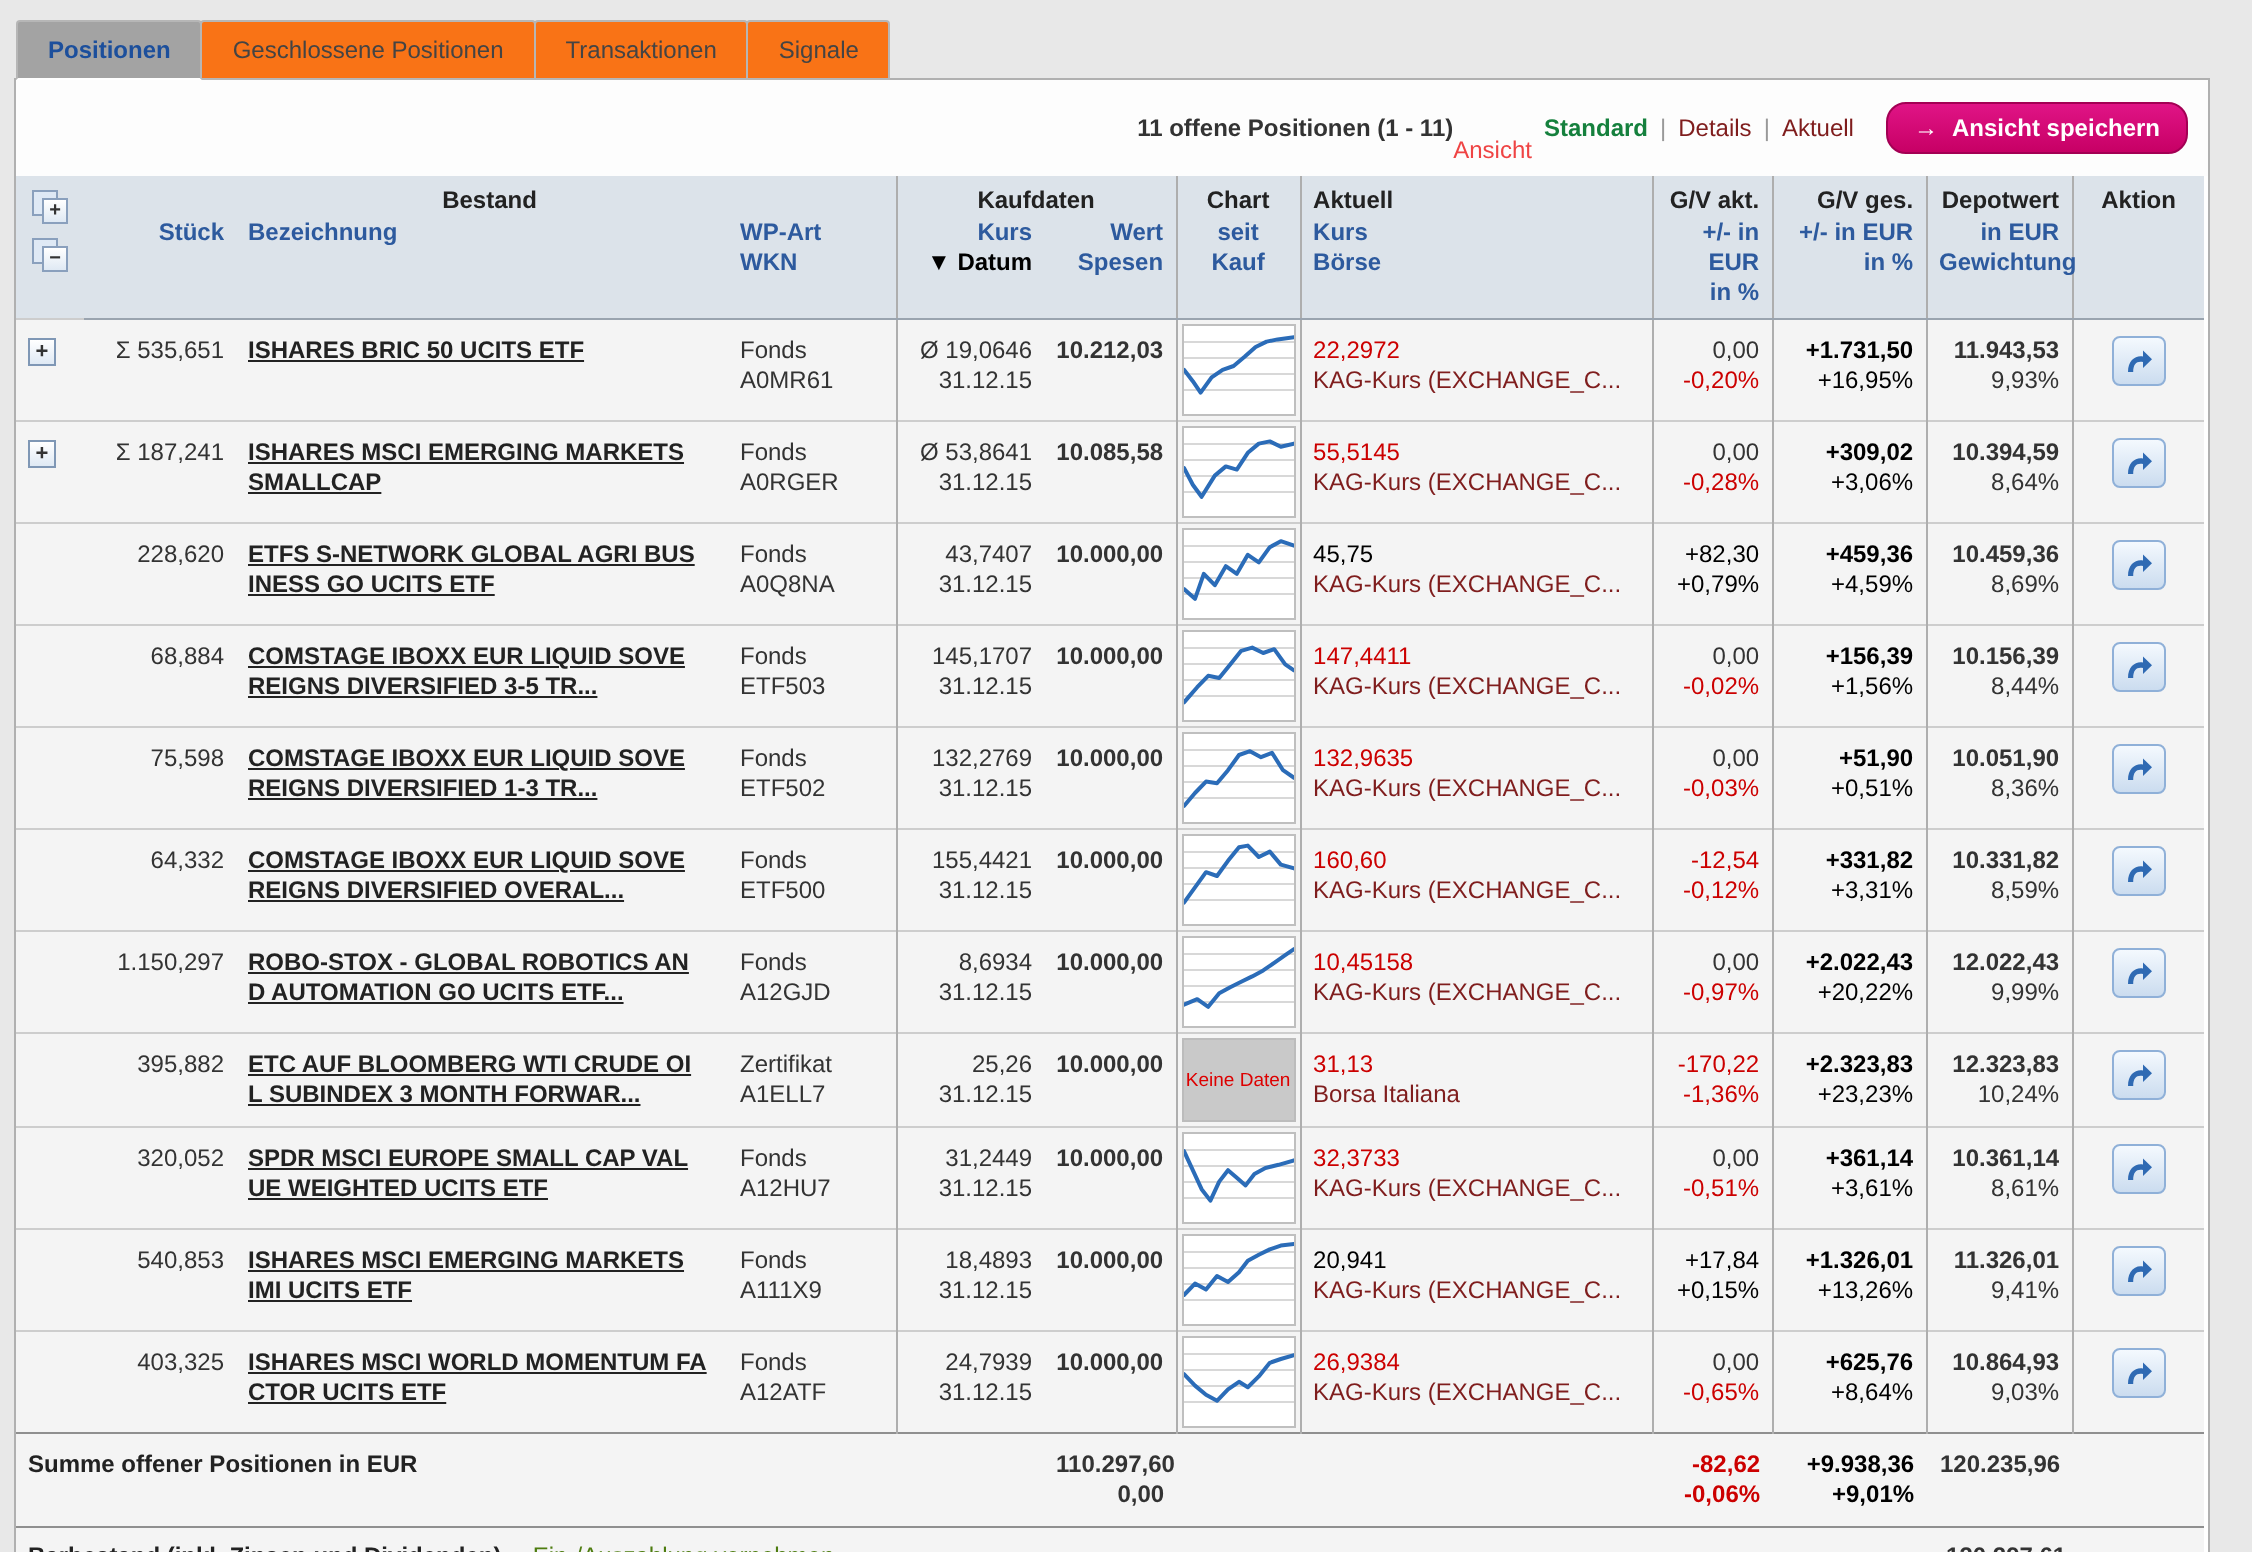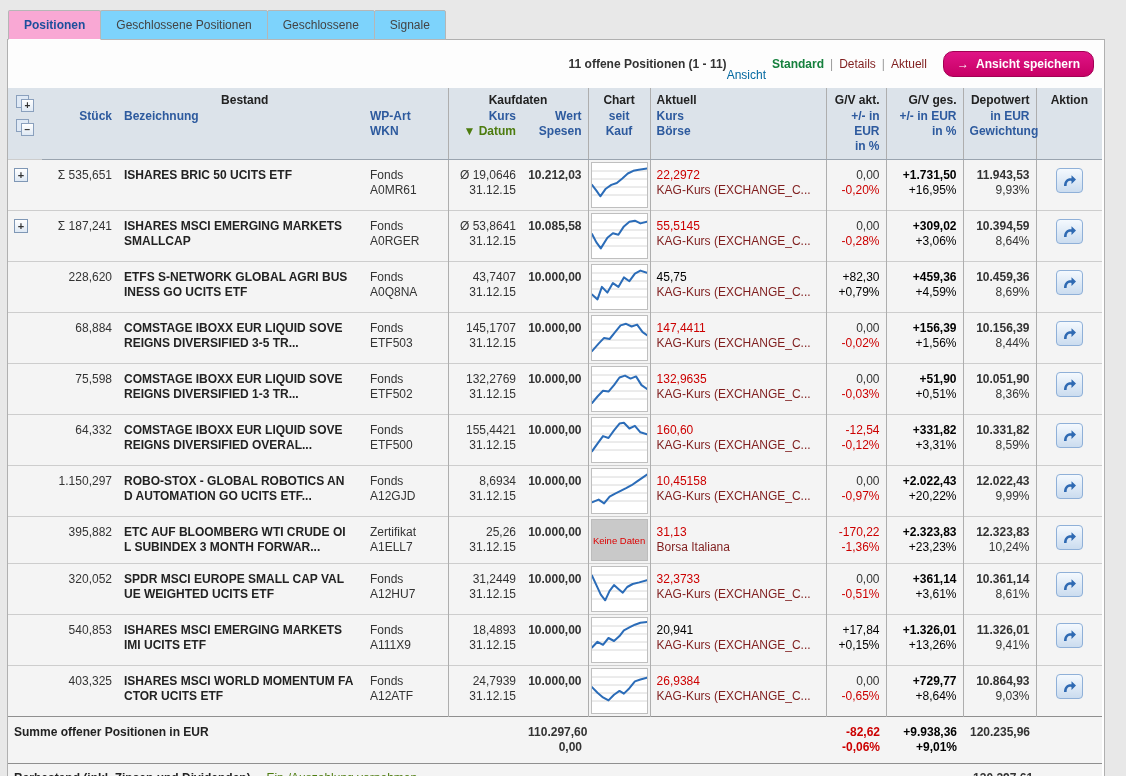--- a/index.html
+++ b/index.html
@@ -1,53 +1,53 @@
 <!DOCTYPE html>
 <html><head>
 <meta charset="utf-8">
 <style>
   html,body{margin:0;padding:0;width:1126px;height:776px;overflow:hidden;
     background:#e8e8e8;font-family:"Liberation Sans",sans-serif;font-size:12px;color:#333;}
   
   .tabsbar{position:absolute;left:8px;top:10px;z-index:3;display:flex;}
-  .tab{box-sizing:border-box;height:30px;padding:7px 15px 0;background:#7dd3fc;border:1px solid #b6b6b6;
+  .tab{box-sizing:border-box;height:30px;padding:7px 15px 0;background:#f97316;border:1px solid #b6b6b6;
        margin-right:-1px;color:#444;cursor:pointer;border-radius:2px 2px 0 0;}
-  .tab.active{background:#f9a8d4;font-weight:bold;color:#1c4f9c;border-bottom:1px solid #fff;position:relative;z-index:4;}
+  .tab.active{background:#a3a3a3;font-weight:bold;color:#1c4f9c;border-bottom:1px solid #fff;position:relative;z-index:4;}
   
   .panel{position:absolute;left:7px;top:39px;width:1096px;background:#fff;border:1px solid #b0b0b0;z-index:2;}
   
   .toolbar{display:flex;justify-content:flex-end;align-items:center;padding:6px 10px;background:#fdfdfd;}
   .count{font-weight:bold;color:#333;}
   .views{display:flex;align-items:center;gap:6px;}
-  .views .lbl{color:#0369a1;margin-top:22px;}
+  .views .lbl{color:#ef4444;margin-top:22px;}
   .views .sep{color:#999;}
   .view-link{color:#7f1d1d;cursor:pointer;}
   .view-link.current{color:#15803d;font-weight:bold;}
   .savebtn{display:flex;align-items:center;gap:7px;background:linear-gradient(#e01486,#c70065);
     border:1px solid #a30054;border-radius:10px;color:#fff;font-weight:bold;font-size:12px;
     padding:5px 13px;margin-left:10px;cursor:pointer;font-family:"Liberation Sans",sans-serif;}
   .savebtn .arr{font-weight:bold;}
   
   table.pos{border-collapse:collapse;table-layout:fixed;width:1094px;background:#f4f4f4;}
   th,td{vertical-align:top;padding:0;line-height:15px;}
   thead th{background:#dce3ea;text-align:left;font-weight:bold;color:#2d5a9e;}
   thead tr.groups th{font-weight:bold;color:#222;padding:5px 6px 0;}
   thead tr.subs th{padding:1px 6px 5px;border-bottom:1px solid #9aa4af;}
   .gb{border-left:1px solid #aeaeae;}
   .num{text-align:right;}
   .ctr{text-align:center;}
-  .magenta{color:#4d7c0f;}
+  .magenta{color:#000000;}
   tbody td{padding:8px 6px 7px;border-top:1px solid #cdcdcd;}
   tbody td.c-chart{padding:2px 2px;}
   .bold{font-weight:bold;}
   .red{color:#cc0000;}
   .green{color:#000000;}
   .neutral{color:#333;}
   .exch{color:#7f1d1d;white-space:nowrap;overflow:hidden;}
-  .namelink{color:#222;font-weight:bold;cursor:pointer;display:block;}
+  .namelink{color:#222;font-weight:bold;text-decoration:underline;cursor:pointer;display:block;}
   .plusbox{display:inline-block;box-sizing:border-box;width:14px;height:14px;border:1px solid #7f97b5;
     background:linear-gradient(#ffffff,#dfe9f4);font:bold 11px/12px "Liberation Sans",sans-serif;
     text-align:center;color:#333;cursor:pointer;}
   .sparkbox{display:inline-block;border:1px solid #bfbfbf;background:#fff;}
   .nodata{box-sizing:border-box;width:57px;height:42px;background:#c9c9c9;border:1px solid #bcbcbc;
     color:#dd0000;font-size:9.5px;display:flex;align-items:center;justify-content:center;
     white-space:nowrap;overflow:hidden;}
   .actbtn{width:27px;height:25px;border:1px solid #8fb0d8;border-radius:4px;cursor:pointer;
     background:linear-gradient(#f4f9fe,#cbdcef);display:inline-flex;align-items:center;justify-content:center;padding:0;}
   
@@ -61,21 +61,21 @@
   .flabel{font-weight:bold;color:#222;}
   .cashlink{color:#4d7c0f;cursor:pointer;font-weight:normal;}
   .crumb{color:#1c4f9c;font-weight:bold;padding:0 3px 0 6px;}
 </style>
 </head>
 <body>
 
 <div class="tabsbar">
   <div class="tab active">Positionen</div>
   <div class="tab">Geschlossene Positionen</div>
-  <div class="tab">Geschlossene</div>
+  <div class="tab">Transaktionen</div>
   <div class="tab">Signale</div>
 </div>
 
 <div class="panel">
 
   <div class="toolbar">
     <div class="count">11 offene Positionen (1 - 11)</div>
     <div class="views">
       <span class="lbl">Ansicht</span>
       <span class="view-link current">Standard</span>
@@ -680,21 +680,21 @@
               </svg></span></td>
           <td class="gb">
             <div class="red">26,9384</div>
             <div class="exch">KAG-Kurs (EXCHANGE_C...</div>
           </td>
           <td class="num gb">
             <div class="neutral">0,00</div>
             <div class="red">-0,65%</div>
           </td>
           <td class="num gb">
-            <div class="green bold">+729,77</div>
+            <div class="green bold">+625,76</div>
             <div class="green">+8,64%</div>
           </td>
           <td class="num gb">
             <div class="bold">10.864,93</div>
             <div>9,03%</div>
           </td>
           <td class="ctr gb"><button class="actbtn">
               <svg width="15" height="13">
                 <path d="M2 12 C2 6 6 3.6 9.5 4.3 L9.5 1.2 L14 5.6 L9.5 10 L9.5 7 C6.5 6.4 4.6 7.8 4.6 12 Z" fill="#2f6ab3"></path>
               </svg>

